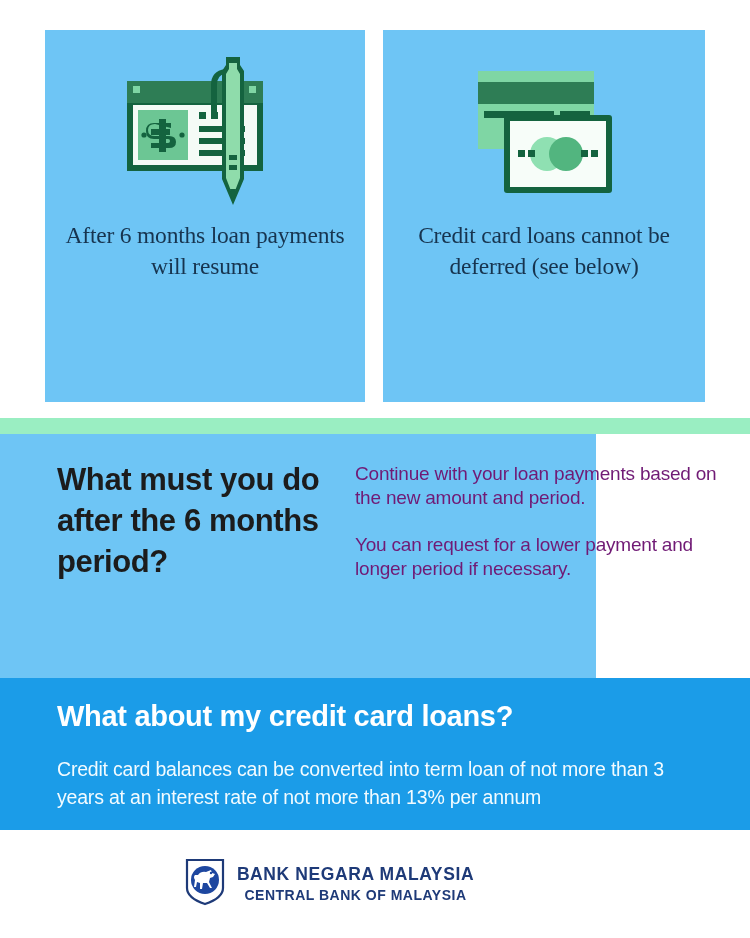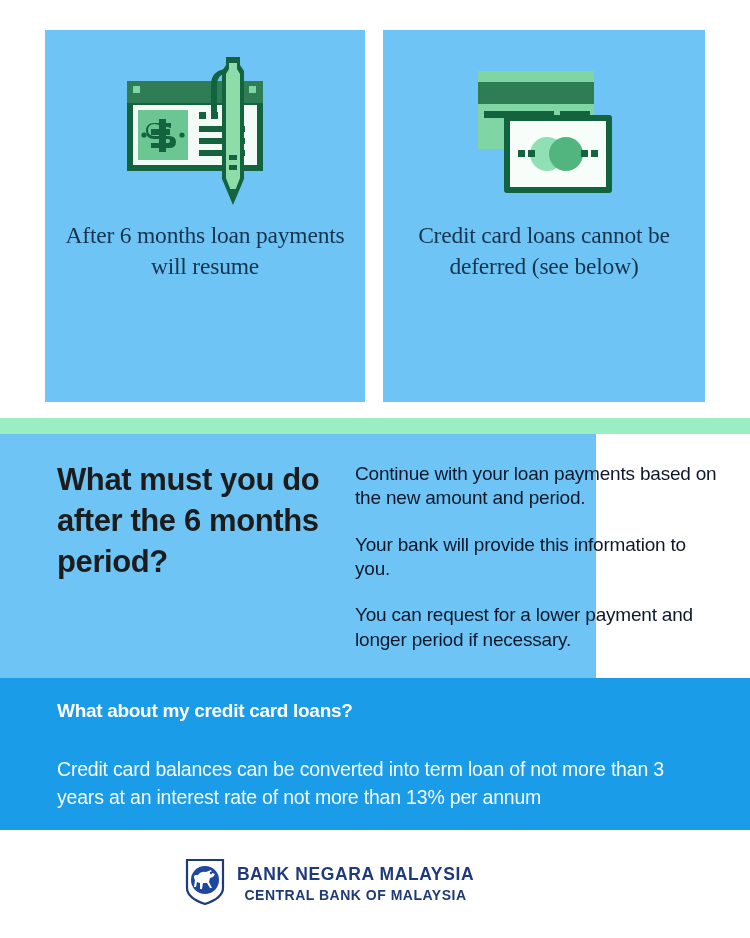--- a/index.html
+++ b/index.html
@@ -91,21 +91,21 @@
     line-height: 1.33;
     color: #1c1c1c;
     letter-spacing: -0.4px;
   }
 
   .qa-answers {
     position: absolute;
     left: 355px;
     top: 28px;
     width: 368px;
-    color: #0f172a;
+    color: #701a75;
   }
 
   .qa-answers p {
     font-size: 19px;
     line-height: 1.28;
     margin-bottom: 22px;
     letter-spacing: -0.2px;
   }
   .qa-answers p:last-child { margin-bottom: 0; }
 
@@ -116,21 +116,21 @@
     top: 678px;
     width: 750px;
     height: 152px;
     background: #1b9ce8;
   }
 
   .cc-title {
     position: absolute;
     left: 57px;
     top: 22px;
-    font-size: 19px;
+    font-size: 29px;
     font-weight: bold;
     color: #ffffff;
     letter-spacing: -0.3px;
   }
 
   .cc-body {
     position: absolute;
     left: 57px;
     top: 78px;
     width: 640px;
@@ -264,21 +264,20 @@
     </div>
 
   </div>
 
   <div class="divider-strip"></div>
 
   <div class="qa-band">
     <div class="qa-question">What must you do after the 6 months period?</div>
     <div class="qa-answers">
       <p>Continue with your loan payments based on the new amount and period.</p>
-      <p>Your bank will provide this information to you.</p>
       <p>You can request for a lower payment and longer period if necessary.</p>
     </div>
   </div>
 
   <div class="cc-band">
     <div class="cc-title">What about my credit card loans?</div>
     <div class="cc-body">Credit card balances can be converted into term loan of not more than 3 years at an interest rate of not more than 13% per annum</div>
   </div>
 
   <div class="footer">

